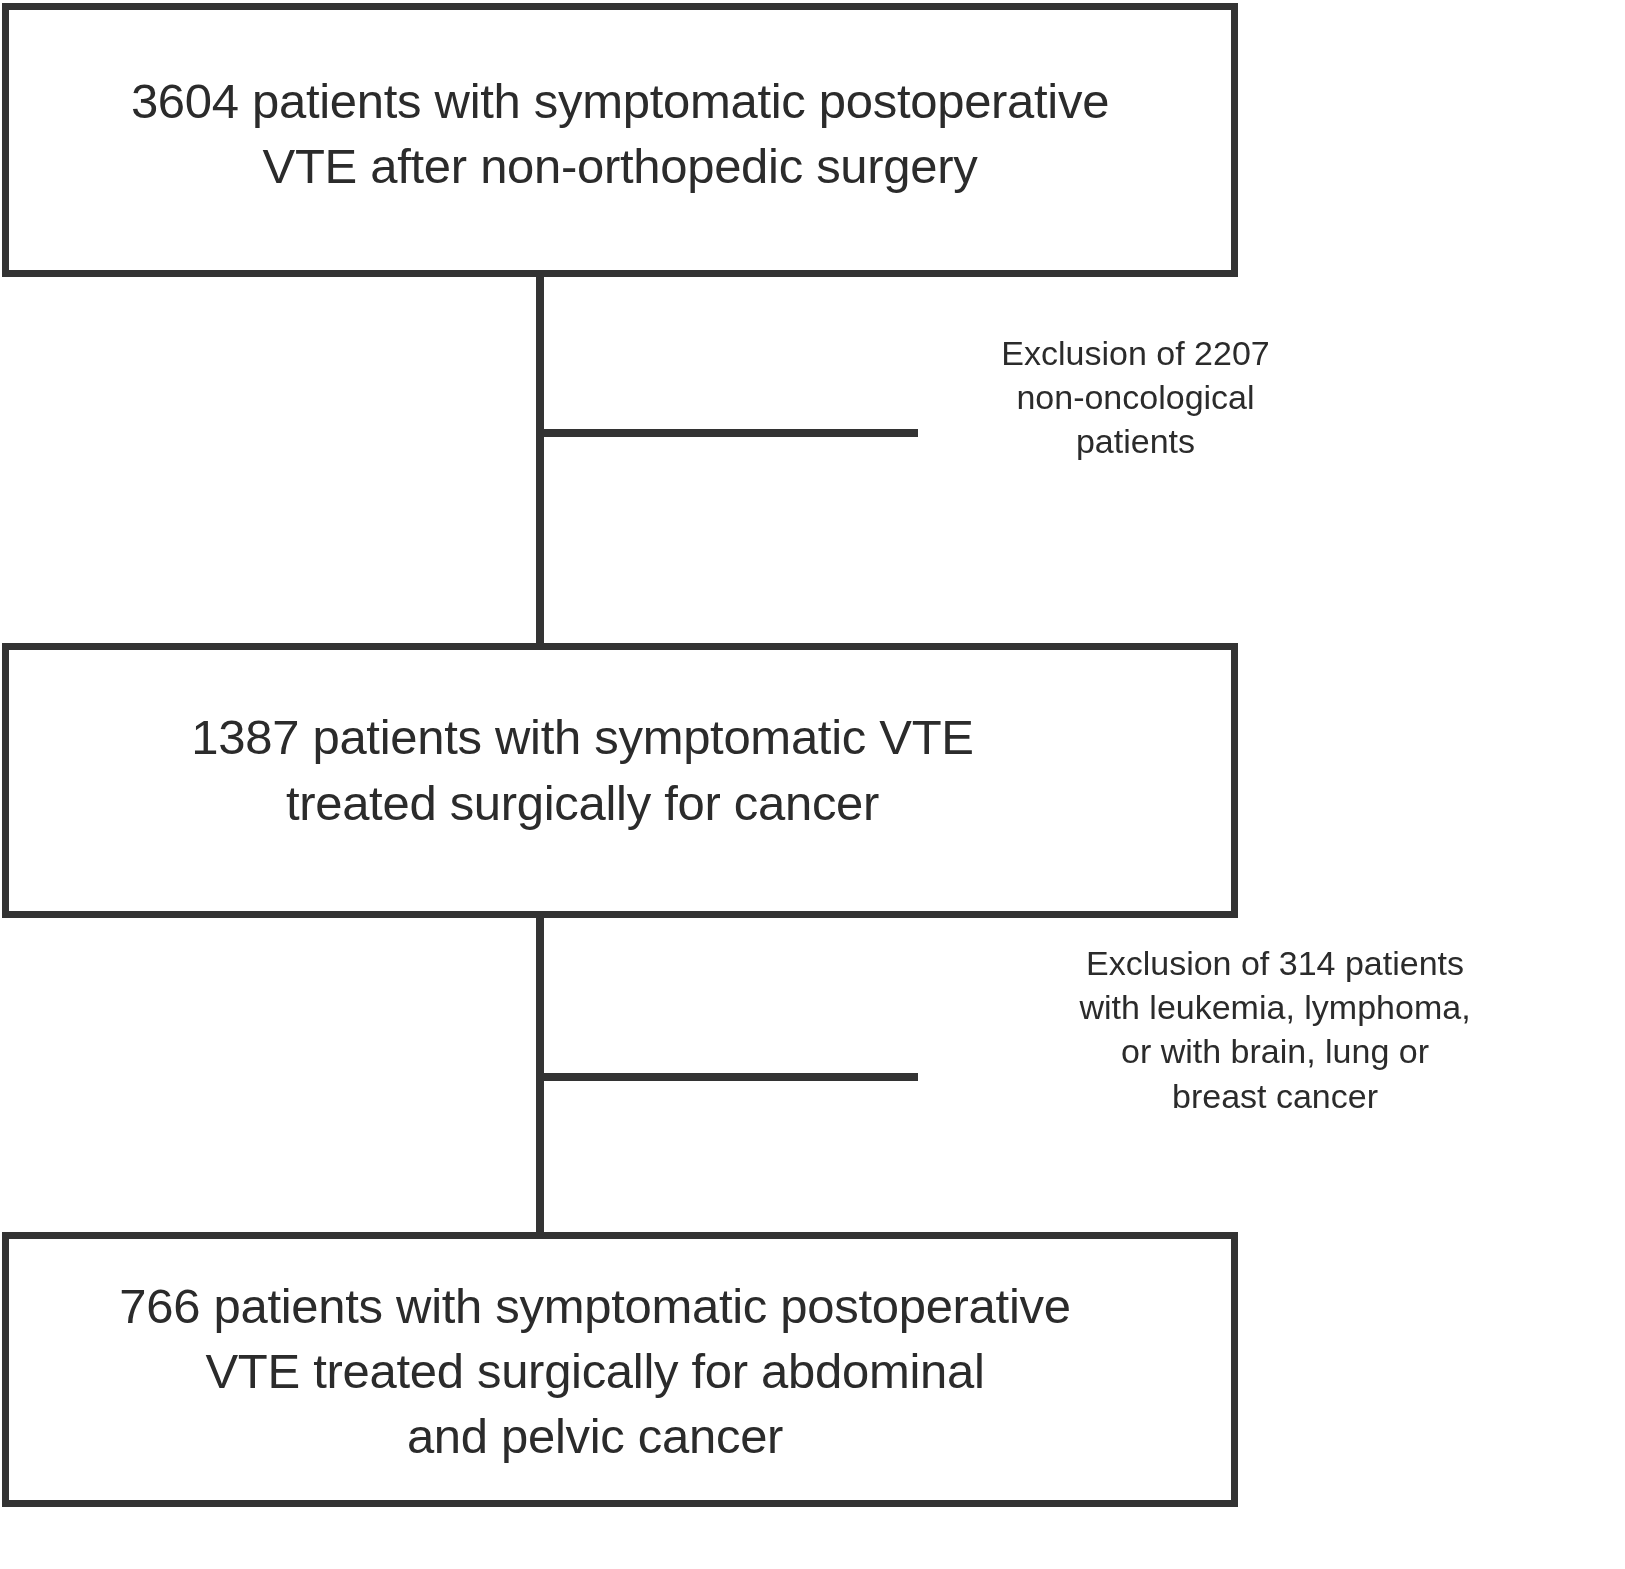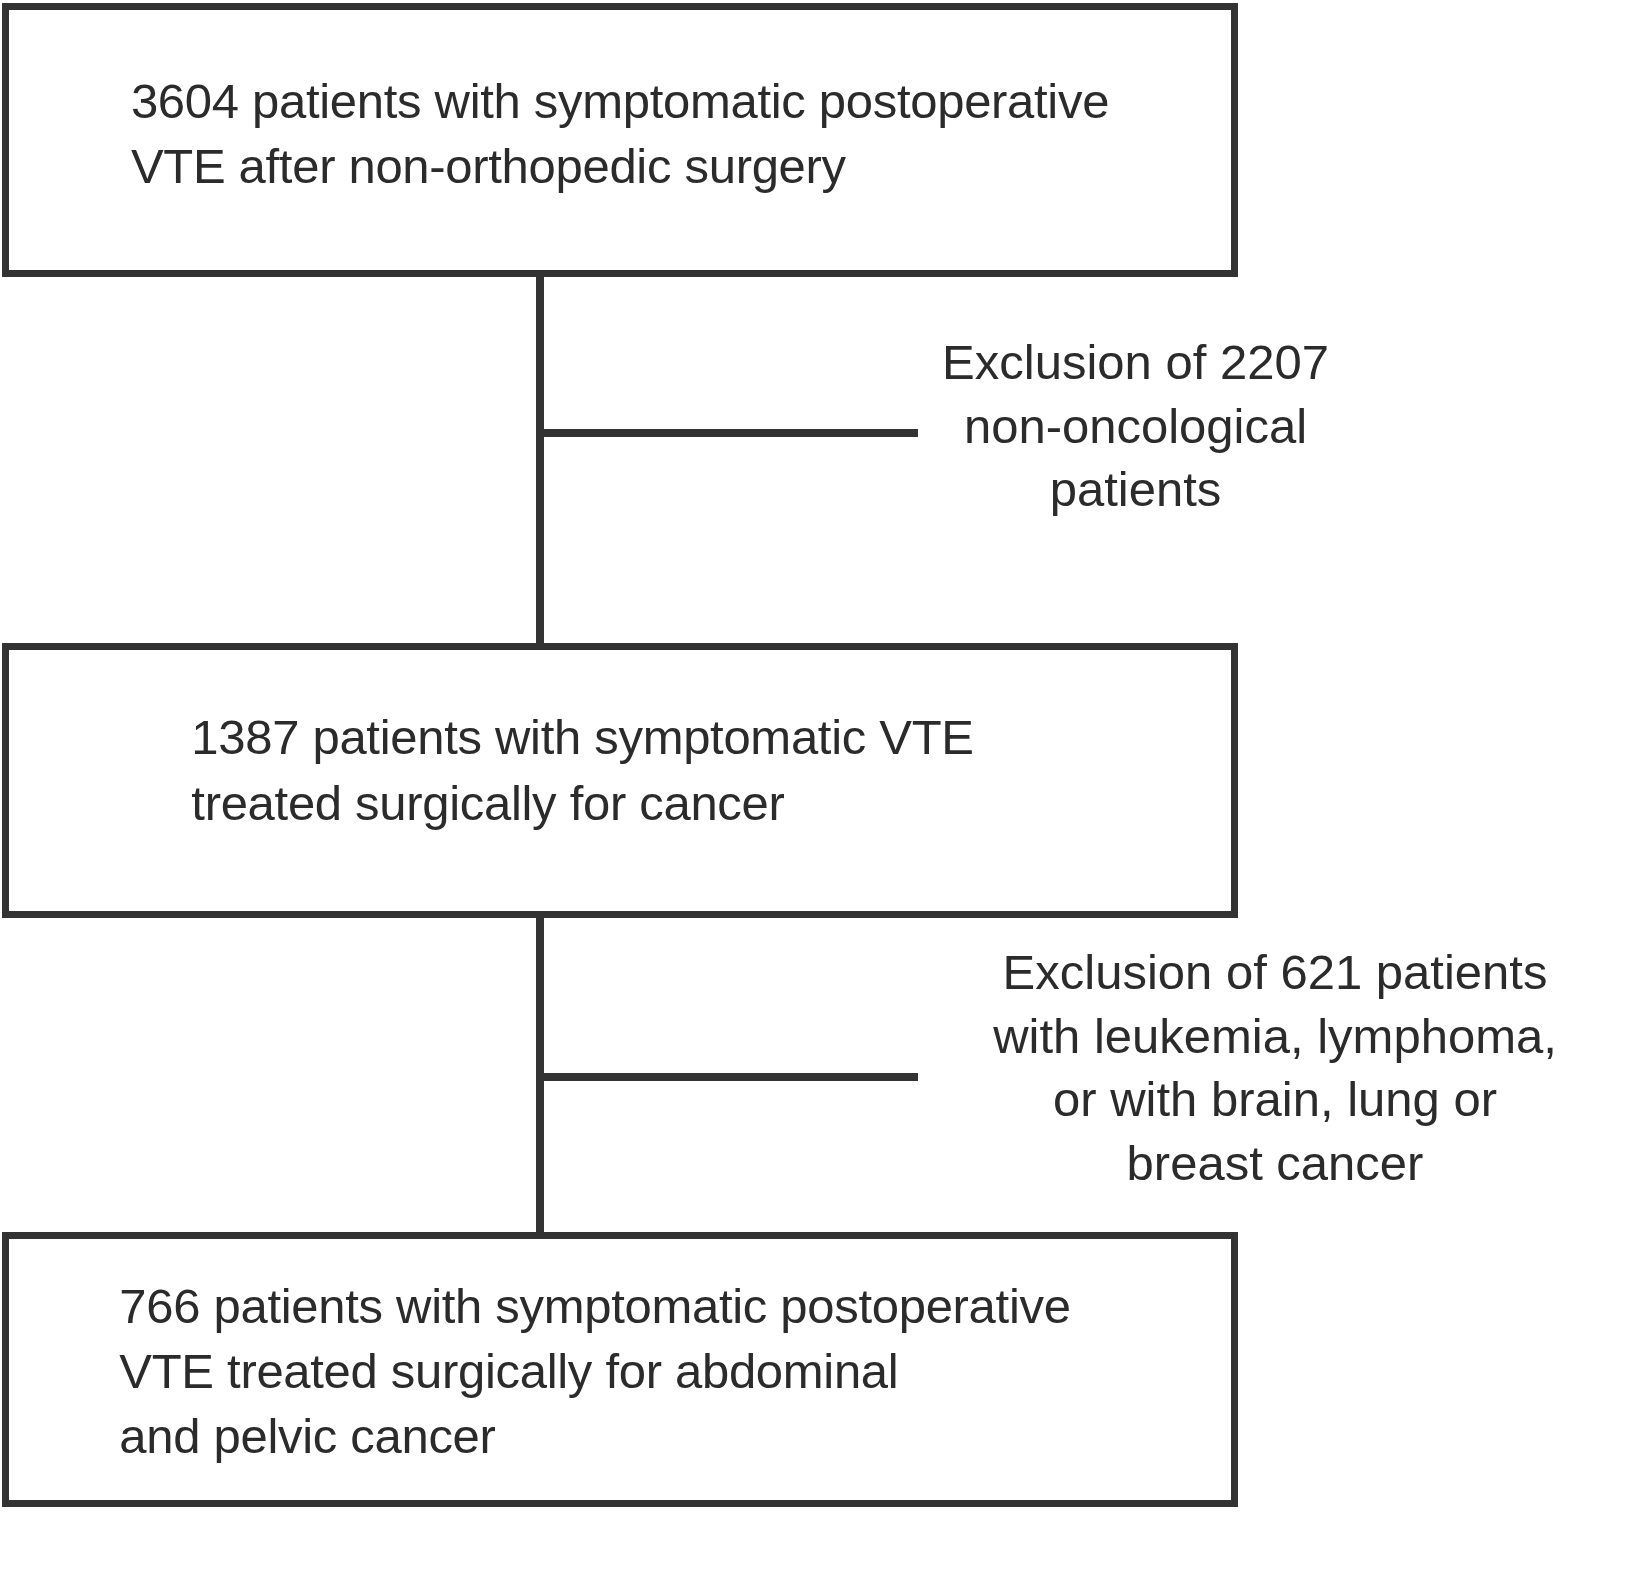--- a/index.html
+++ b/index.html
@@ -22,21 +22,21 @@
   .flow-box {
     position: absolute;
     box-sizing: border-box;
     border: 7px solid #333333;
     background: #ffffff;
     display: flex;
     align-items: center;
     justify-content: center;
   }
   .flow-box-text {
-    text-align: left;
+    text-align: center;
     color: #2b2b2b;
     font-size: 49px;
     line-height: 1.33;
     letter-spacing: -0.3px;
     font-family: "Liberation Sans", sans-serif;
     white-space: pre-line;
   }
 
   #box-1 { left: 2px;  top: 3px;    width: 1236px; height: 274px; }
   #box-1 .flow-box-text { transform: translateY(-6px); }
@@ -59,21 +59,21 @@
   #connector-v-1 { left: 536px; top: 270px;  height: 380px; }
   #connector-h-1 { left: 536px; top: 429px;  width: 382px; }
   #connector-v-2 { left: 536px; top: 911px;  height: 386px; }
   #connector-h-2 { left: 536px; top: 1073px; width: 382px; }
 
   
   .exclusion-note {
     position: absolute;
     color: #2b2b2b;
     text-align: center;
-    font-size: 49px;
+    font-size: 34px;
     line-height: 1.30;
     font-family: "Liberation Sans", sans-serif;
     white-space: pre-line;
   }
   #exclusion-note-1 { left: 893px; top: 331px;  width: 485px; }
   #exclusion-note-2 { left: 930px; top: 941px;  width: 690px; }
 </style>
 </head>
 <body>
 
@@ -92,21 +92,21 @@
 patients</div>
 
   <div class="flow-box" id="box-2">
     <div class="flow-box-text">1387 patients with symptomatic VTE
 treated surgically for cancer</div>
   </div>
 
   <div class="connector-v" id="connector-v-2"></div>
   <div class="connector-h" id="connector-h-2"></div>
 
-  <div class="exclusion-note" id="exclusion-note-2">Exclusion of 621 patients
+  <div class="exclusion-note" id="exclusion-note-2">Exclusion of 314 patients
 with leukemia, lymphoma,
 or with brain, lung or
 breast cancer</div>
 
   <div class="flow-box" id="box-3">
     <div class="flow-box-text">766 patients with symptomatic postoperative
 VTE treated surgically for abdominal
 and pelvic cancer</div>
   </div>
 

